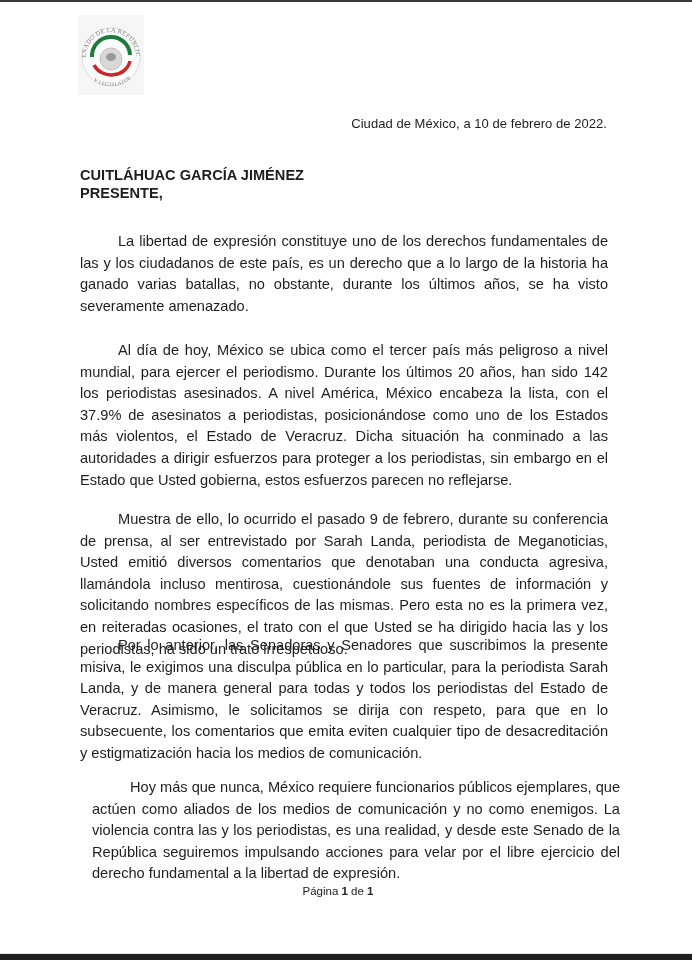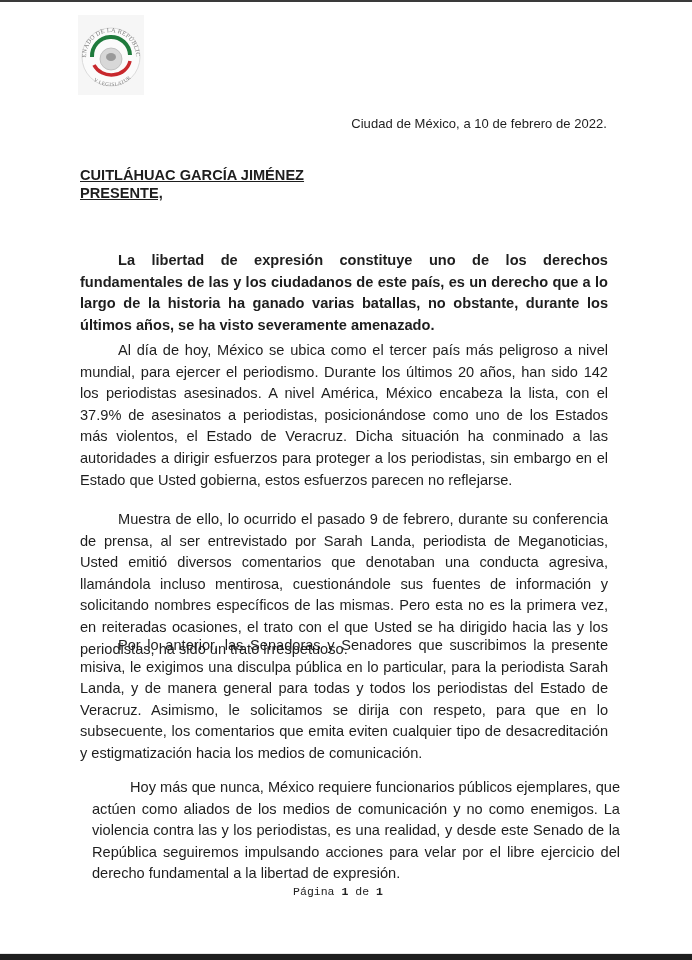--- a/index.html
+++ b/index.html
@@ -12,37 +12,37 @@
     .top-bar { position: absolute; left: 0; top: 0; width: 692px; height: 2px; background: #3a3a3a; }
     .bottom-bar { position: absolute; left: 0; top: 953px; width: 692px; height: 7px; background: #1f1f1f; border-top: 1px solid #e6e6e6; }
     .logo { position: absolute; left: 78px; top: 15px; width: 66px; height: 80px; background: #f6f6f6; }
     .logo svg { display: block; }
     .date {
       position: absolute; left: 300px; top: 116px; width: 307px;
       text-align: right; font-size: 13px; letter-spacing: 0.05px;
     }
     .addressee {
       position: absolute; left: 80px; top: 166px; width: 560px;
-      font-weight: bold; font-size: 14.6px; line-height: 18px; text-decoration: underline;
+      font-weight: bold; font-size: 14.6px; line-height: 18px;
     }
     .addressee div { white-space: nowrap; }
     .para {
       position: absolute; left: 80px; width: 528px;
       font-size: 14.6px; line-height: 21.6px;
       text-align: justify; text-indent: 38px;
       letter-spacing: 0;
     }
-    #p1 { top: 250px; font-weight: bold; }
+    #p1 { top: 231px; }
     #p2 { top: 340px; }
     #p3 { top: 509px; }
     #p4 { top: 635px; }
     #p5 { top: 765px; }
     .footer {
       position: absolute; left: 0; top: 885px; width: 676px;
-      text-align: center; font-size: 11.5px; color: #222; font-family: Liberation Mono, monospace;
+      text-align: center; font-size: 11.5px; color: #222;
     }
     .footer b { font-weight: bold; }
   </style>
 </head>
 <body>
 
 <div class="top-bar"></div>
 
 <div class="logo">
   <svg width="66" height="80" viewBox="0 0 66 80">

